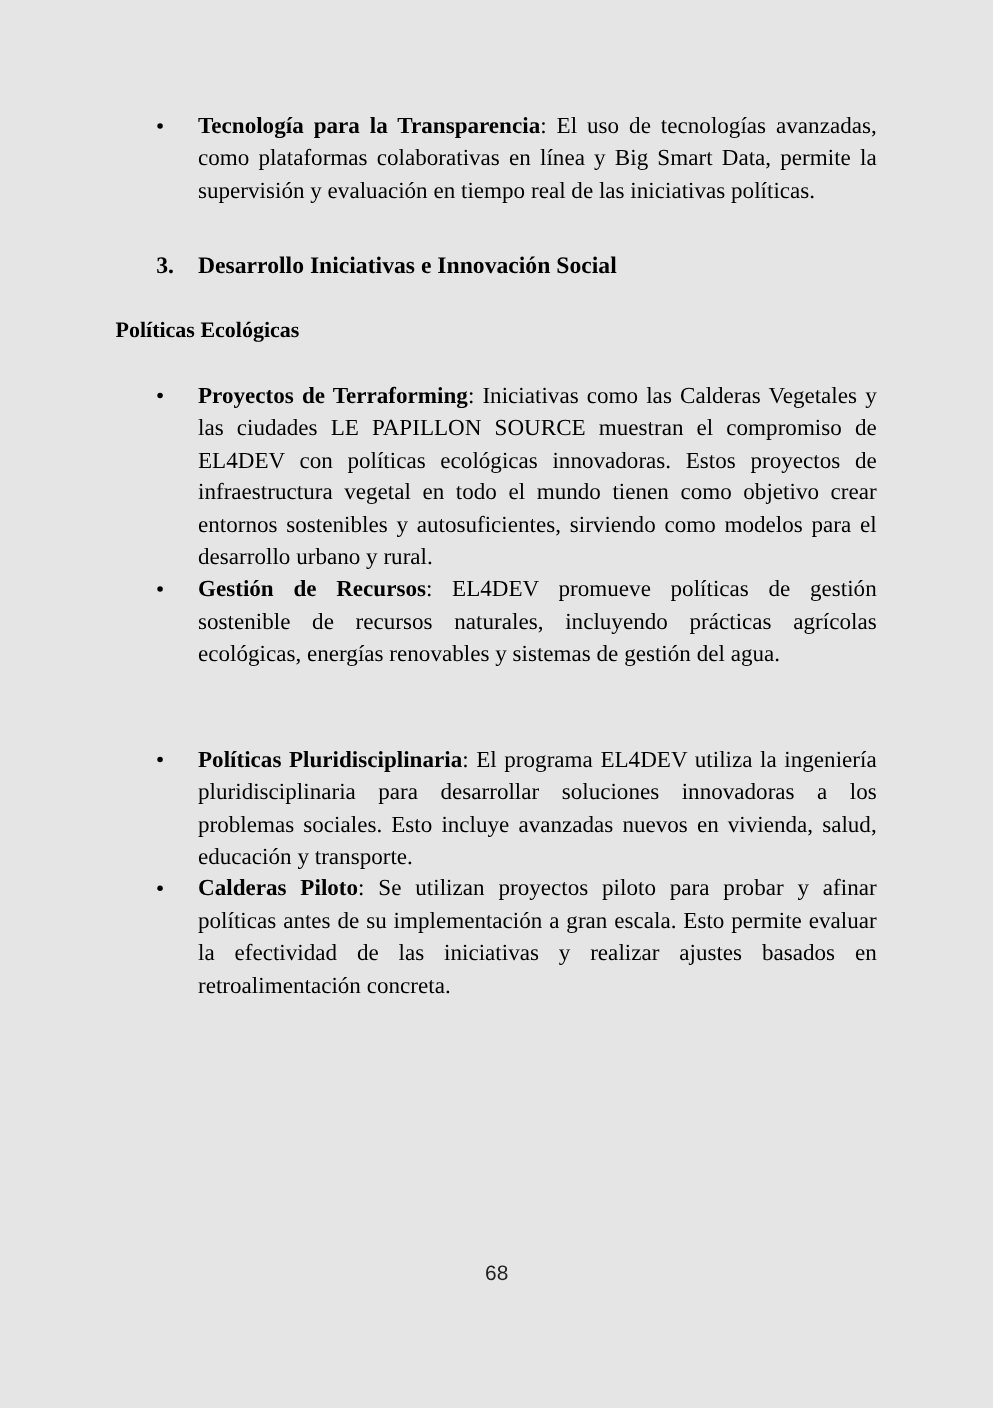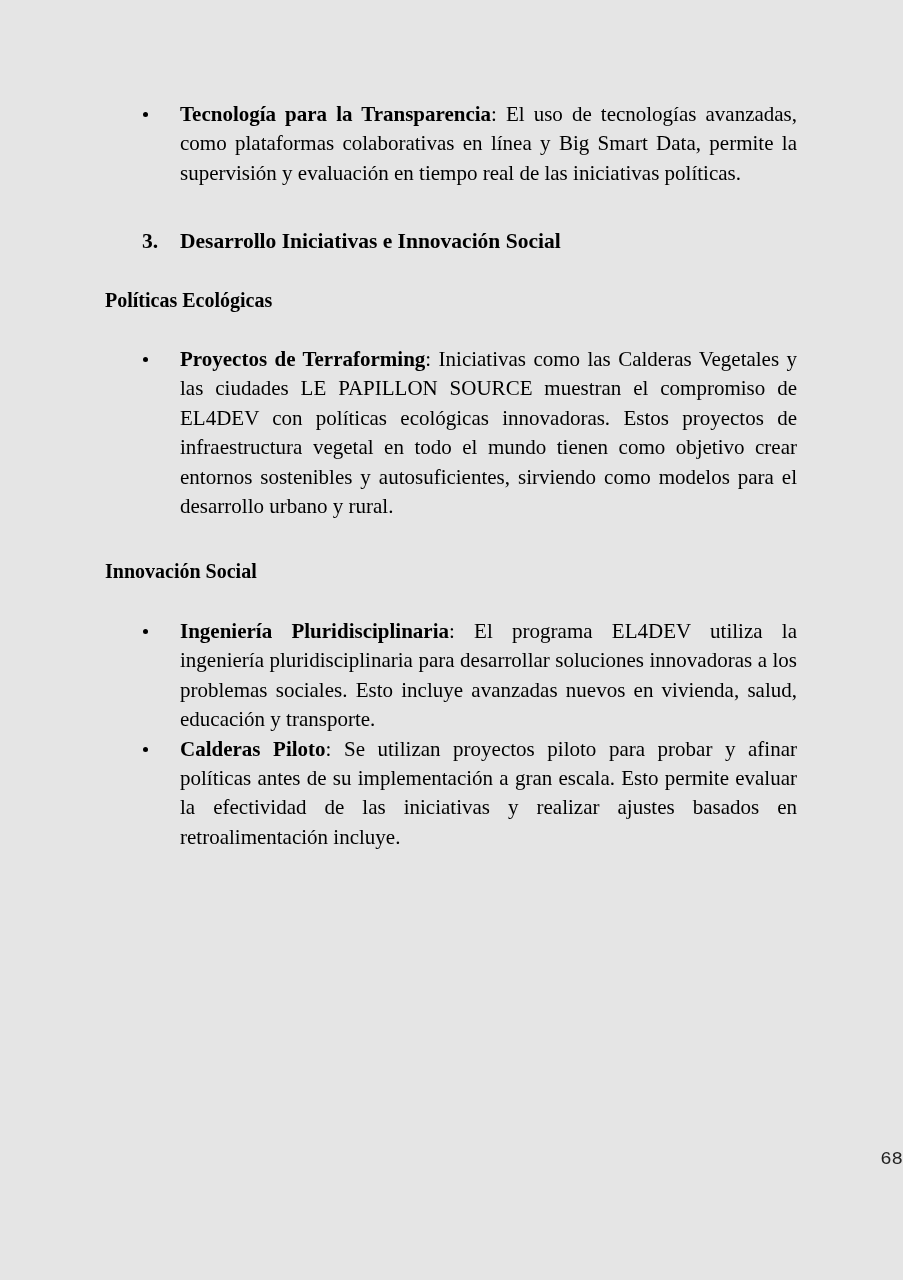--- a/index.html
+++ b/index.html
@@ -95,22 +95,22 @@
   .gap-after-list  { height: 39px; }
   .gap-after-num   { height: 29px; }
   .gap-after-sec   { height: 30px; }
   .gap-before-sec2 { height: 36px; }
 
   #page-number {
     position: absolute;
     left: 0;
     top: 1148px;
     width: 903px;
-    text-align: right;
-    font-family: Liberation Mono, monospace;
+    text-align: center;
+    font-family: Liberation Sans, sans-serif;
     font-size: 19px;
     color: #222222;
   }
 </style>
 </head>
 <body>
 
 <div id="page">
 
   <div id="content">
@@ -130,34 +130,36 @@
     <div class="gap-after-num"></div>
 
     <div class="sec-heading">Políticas Ecológicas</div>
 
     <div class="gap-after-sec"></div>
 
     <ul class="blist">
       <li class="bullet-item">
         <span class="lead">Proyectos de Terraforming</span><span class="body">: Iniciativas como las Calderas Vegetales y las ciudades LE PAPILLON SOURCE muestran el compromiso de EL4DEV con políticas ecológicas innovadoras. Estos proyectos de infraestructura vegetal en todo el mundo tienen como objetivo crear entornos sostenibles y autosuficientes, sirviendo como modelos para el desarrollo urbano y rural.</span>
       </li>
+      <li class="bullet-item">
+        <span class="lead">Gestión de Recursos</span><span class="body">: EL4DEV promueve políticas de gestión sostenible de recursos naturales, incluyendo prácticas agrícolas ecológicas, energías renovables y sistemas de gestión del agua.</span>
+      </li>
     </ul>
 
     <div class="gap-before-sec2"></div>
 
-    <div class="sec-heading">Innovación Social</div>
 
     <div class="gap-after-sec"></div>
 
     <ul class="blist">
       <li class="bullet-item">
-        <span class="lead">Ingeniería Pluridisciplinaria</span><span class="body">: El programa EL4DEV utiliza la ingeniería pluridisciplinaria para desarrollar soluciones innovadoras a los problemas sociales. Esto incluye avanzadas nuevos en vivienda, salud, educación y transporte.</span>
+        <span class="lead">Políticas Pluridisciplinaria</span><span class="body">: El programa EL4DEV utiliza la ingeniería pluridisciplinaria para desarrollar soluciones innovadoras a los problemas sociales. Esto incluye avanzadas nuevos en vivienda, salud, educación y transporte.</span>
       </li>
       <li class="bullet-item">
-        <span class="lead">Calderas Piloto</span><span class="body">: Se utilizan proyectos piloto para probar y afinar políticas antes de su implementación a gran escala. Esto permite evaluar la efectividad de las iniciativas y realizar ajustes basados en retroalimentación incluye.</span>
+        <span class="lead">Calderas Piloto</span><span class="body">: Se utilizan proyectos piloto para probar y afinar políticas antes de su implementación a gran escala. Esto permite evaluar la efectividad de las iniciativas y realizar ajustes basados en retroalimentación concreta.</span>
       </li>
     </ul>
 
   </div>
 
   <div id="page-number">68</div>
 
 </div>
 
 </body></html>

